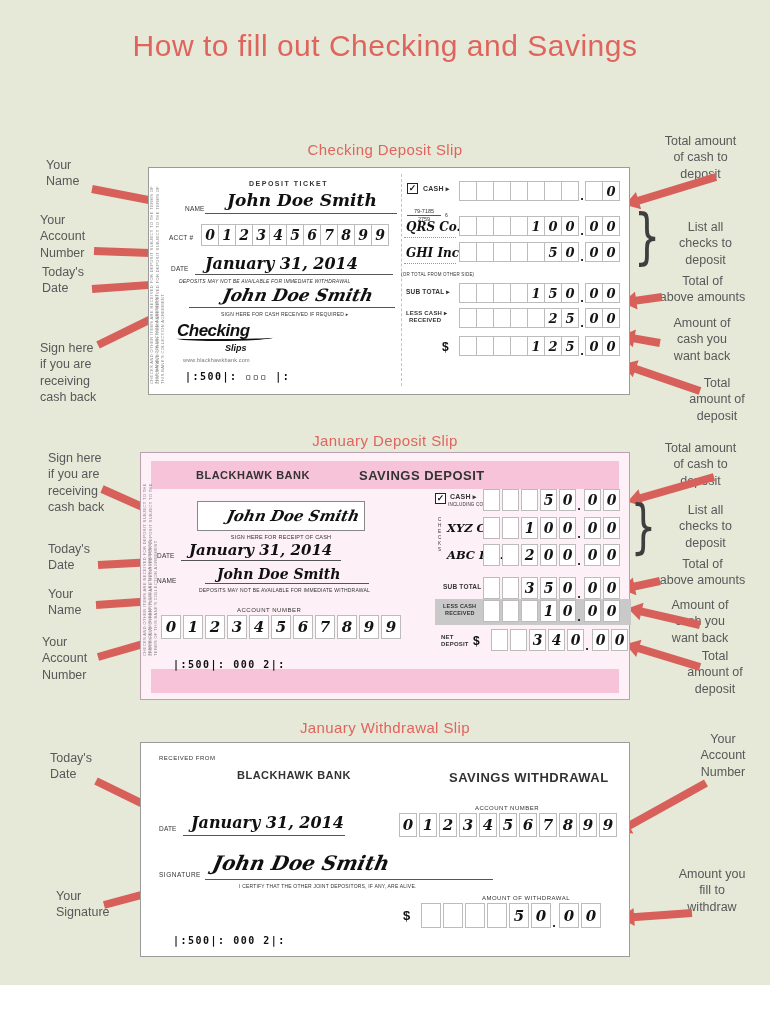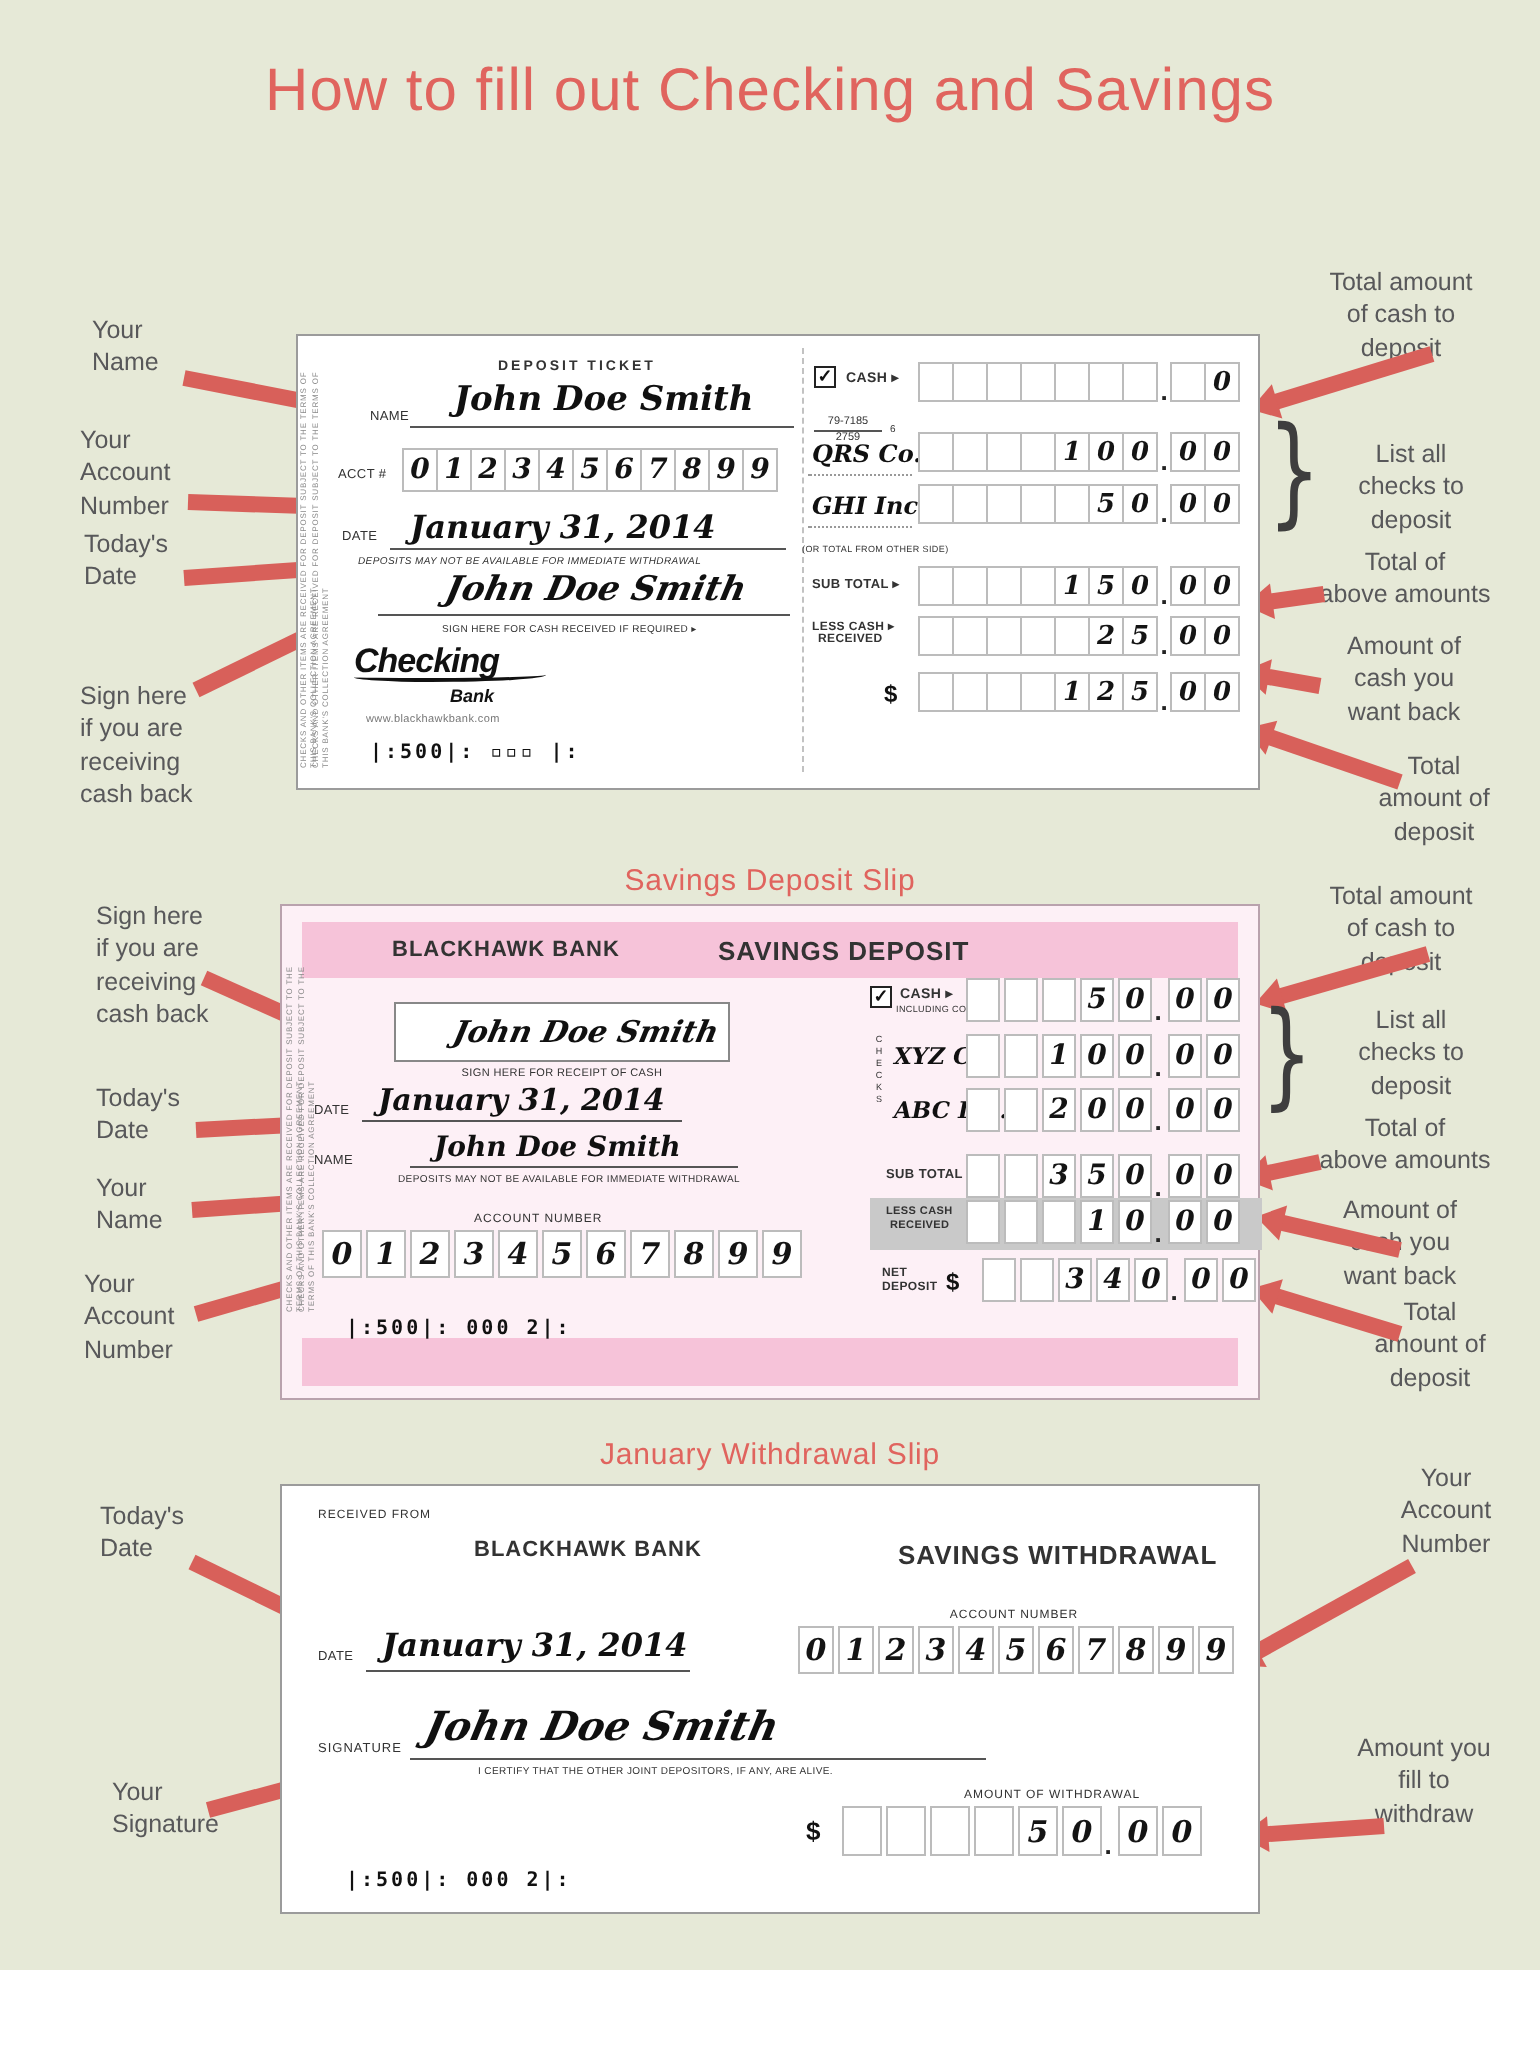--- a/index.html
+++ b/index.html
@@ -52,20 +52,21 @@
 </style>
 </head>
 <body>
 
 <div id="canvas" style="position:absolute;left:0;top:0;width:758px;height:1024px;">
 
   <div id="title">
     <div>How to fill out Checking and Savings</div>
   </div>
 
+  <div class="sec-head" style="top:141px">Checking Deposit Slip</div>
 
   <div class="callout l" style="left:46px;top:157px">Your
 Name</div>
   <div class="callout l" style="left:40px;top:212px">Your
 Account
 Number</div>
   <div class="callout l" style="left:42px;top:264px">Today's
 Date</div>
   <div class="callout l" style="left:40px;top:340px">Sign here
 if you are
@@ -146,21 +147,21 @@
       </div>
     <div class="fp" style="left:22px;top:97px;font-size:6.5px">DATE</div>
     <div class="hand" style="left:56px;top:86px;font-size:16px">January 31, 2014</div>
     <div class="hline" style="left:46px;top:106px;width:198px"></div>
     <div class="fp" style="left:30px;top:110px;font-size:5px;font-style:italic">DEPOSITS MAY NOT BE AVAILABLE FOR IMMEDIATE WITHDRAWAL</div>
     <div class="script" style="left:74px;top:117px;font-size:17px">John Doe Smith</div>
     <div class="hline" style="left:40px;top:139px;width:206px"></div>
     <div class="fp" style="left:72px;top:143px;font-size:5px">SIGN HERE FOR CASH RECEIVED IF REQUIRED ▸</div>
     <div class="logo-name" style="left:28px;top:153px">Checking</div>
     <div class="logo-swoosh" style="left:28px;top:167px;width:96px"></div>
-    <div class="logo-word" style="left:76px;top:175px">Bank</div>
+    <div class="logo-word" style="left:76px;top:175px">Slips</div>
     <div class="fp" style="left:34px;top:189px;font-size:5.5px;color:#777">www.blackhawkbank.com</div>
     <div class="micr" style="left:36px;top:203px">|:500|: ▫▫▫ |:</div>
     <div class="vdash" style="left:252px;top:6px;height:212px"></div>
 
     <div class="ckbx" style="left:258px;top:15px">✓</div>
     <div class="fp bold7" style="left:274px;top:17px">CASH ▸</div>
     <div class="amt" style="left:310px;top:13px">
       <span class="cg tight">
           <span class="cell"></span>
           <span class="cell"></span>
@@ -265,21 +266,21 @@
           <span class="cell">5</span>
         </span>
         <span class="dec"></span>
         <span class="cg tight">
           <span class="cell">0</span>
           <span class="cell">0</span>
         </span>
     </div>
   </div>
 
-  <div class="sec-head" style="top:432px">Savings Deposit Slip</div>
+  <div class="sec-head" style="top:432px">January Deposit Slip</div>
 
   <div class="callout l" style="left:48px;top:450px">Sign here
 if you are
 receiving
 cash back</div>
   <div class="callout l" style="left:48px;top:541px">Today's
 Date</div>
   <div class="callout l" style="left:48px;top:586px">Your
 Name</div>
   <div class="callout l" style="left:42px;top:634px">Your

